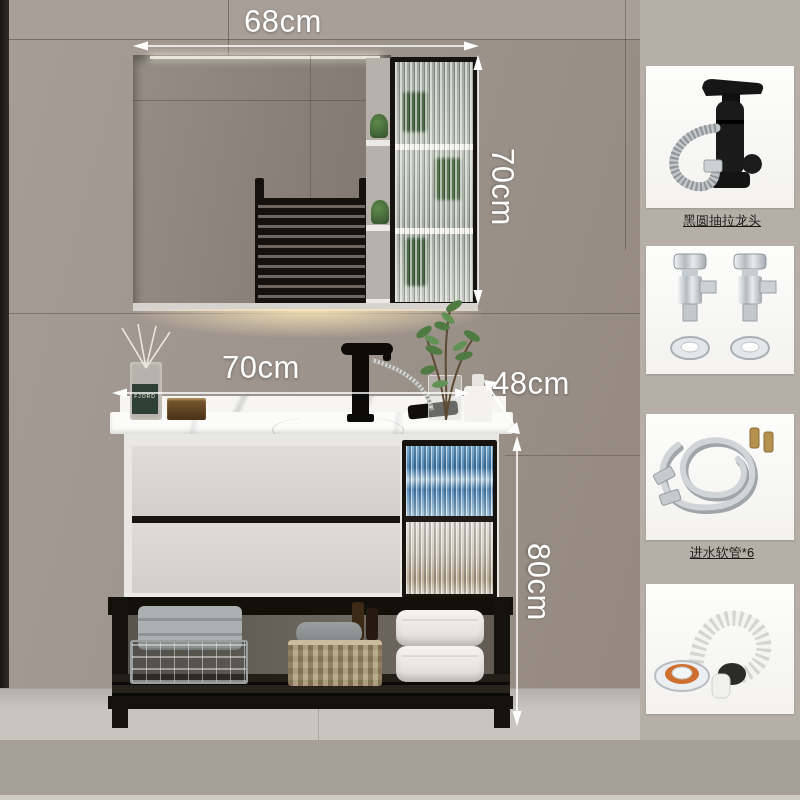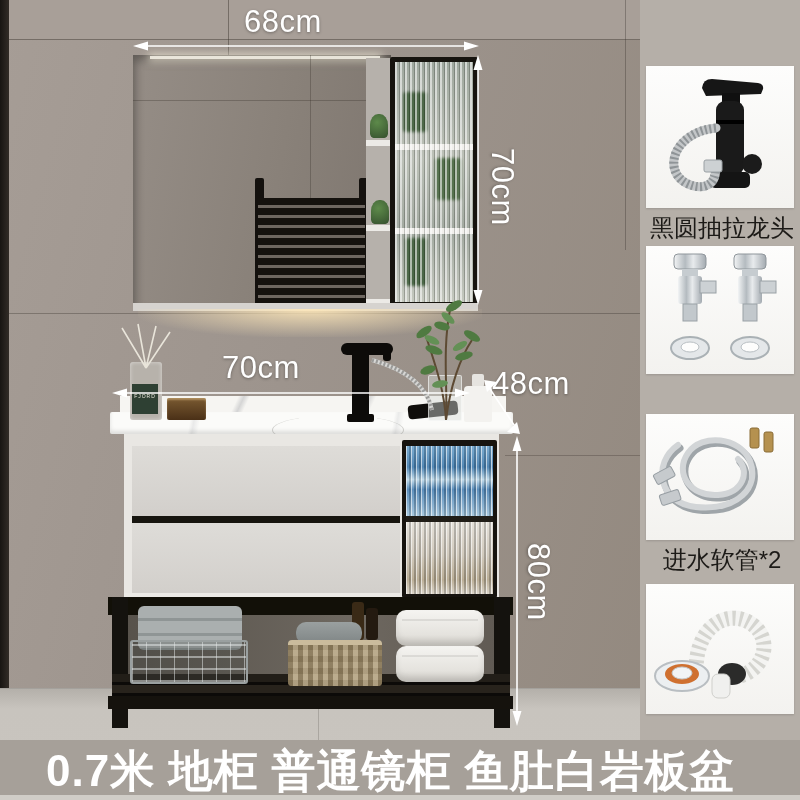--- a/index.html
+++ b/index.html
@@ -134,21 +134,21 @@
   .bottom-strip{left:0;top:795px;width:800px;height:5px;background:#d0cdc7;z-index:60;}
   .headline{left:46px;top:742px;width:740px;color:#fff;font-size:44px;font-weight:800;
             letter-spacing:1px;z-index:61;white-space:nowrap;}
 
   
   .sidebar{left:640px;top:0;width:160px;height:800px;background:#b5afa8;}
   .sb-title{left:644px;top:12px;width:156px;text-align:center;color:#151310;
             font-size:27px;font-weight:700;letter-spacing:1px;}
   .sb-card{left:646px;width:148px;background:linear-gradient(180deg,#fdfdfc,#f3f2ef);
            box-shadow:0 1px 2px rgba(0,0,0,.15);}
-  .sb-label{left:644px;width:156px;text-align:center;color:#1c1a17;font-size:24px;font-weight:500;}
+  .sb-label{left:644px;width:156px;text-align:center;color:#1c1a17;font-size:13px;font-weight:500;text-decoration:underline;}
   .c1{top:66px;height:142px;} .l1{top:212px;}
   .c2{top:246px;height:128px;} .l2{top:378px;}
   .c3{top:414px;height:126px;} .l3{top:544px;}
   .c4{top:584px;height:130px;} .l4{top:716px;}
   .sb-card svg{position:absolute;left:0;top:0;}
 </style>
 </head>
 <body>
 
 <div id="stage">
@@ -352,31 +352,30 @@
   <div class="sb-card c3">
     <svg width="148" height="126" viewBox="0 0 148 126">
       <path d="M34,34 C8,52 14,92 52,96 C94,100 116,76 106,50 C96,26 58,22 44,42 C30,62 46,86 74,84 C100,82 106,60 94,48" stroke="#9fa5a9" stroke-width="7" fill="none" stroke-linecap="round"></path>
       <path d="M32,31 C6,49 12,89 50,93 C92,97 114,73 104,47 C94,23 56,19 42,39 C28,59 44,83 72,81 C98,79 104,57 92,45" stroke="#d2d5d7" stroke-width="6" fill="none" stroke-linecap="round"></path>
       <rect x="104" y="14" width="9" height="20" rx="2" fill="#b5914f" stroke="#8a6c37"></rect>
       <rect x="118" y="18" width="9" height="20" rx="2" fill="#b5914f" stroke="#8a6c37"></rect>
       <rect x="8" y="56" width="20" height="11" rx="2" fill="#c6cacd" stroke="#979ea3" transform="rotate(-28 18 61)"></rect>
       <rect x="14" y="78" width="20" height="11" rx="2" fill="#c6cacd" stroke="#979ea3" transform="rotate(-18 24 83)"></rect>
     </svg>
   </div>
-  <div class="sb-label l3">进水软管*2</div>
+  <div class="sb-label l3">进水软管*6</div>
 
   <div class="sb-card c4">
     <svg width="148" height="130" viewBox="0 0 148 130">
       <path d="M50,86 C50,46 76,28 98,36 C122,45 124,72 106,86 C98,92 90,94 82,92" stroke="#f4f4f2" stroke-width="15" fill="none" stroke-linecap="round"></path>
       <path d="M50,86 C50,46 76,28 98,36 C122,45 124,72 106,86 C98,92 90,94 82,92" stroke="#d5d5d0" stroke-width="15" fill="none" stroke-dasharray="3 4"></path>
       <ellipse cx="86" cy="90" rx="14" ry="11" fill="#2b2b2a"></ellipse>
       <rect x="66" y="90" width="18" height="24" rx="6" fill="#f0f0ee" stroke="#cfcfcb"></rect>
       <ellipse cx="36" cy="92" rx="27" ry="15" fill="#eceff1" stroke="#b9bec2" stroke-width="2"></ellipse>
       <ellipse cx="36" cy="90" rx="17" ry="10" fill="#cf7030"></ellipse>
       <ellipse cx="36" cy="89" rx="10" ry="6" fill="#f2f4f5" stroke="#c5cacd"></ellipse>
     </svg>
   </div>
 
   <div class="bottom-band"></div>
   <div class="bottom-strip"></div>
-  <div class="headline">0.7米  地柜  普通镜柜  鱼肚白岩板盆</div>
 
 </div>
 
 </body></html>

